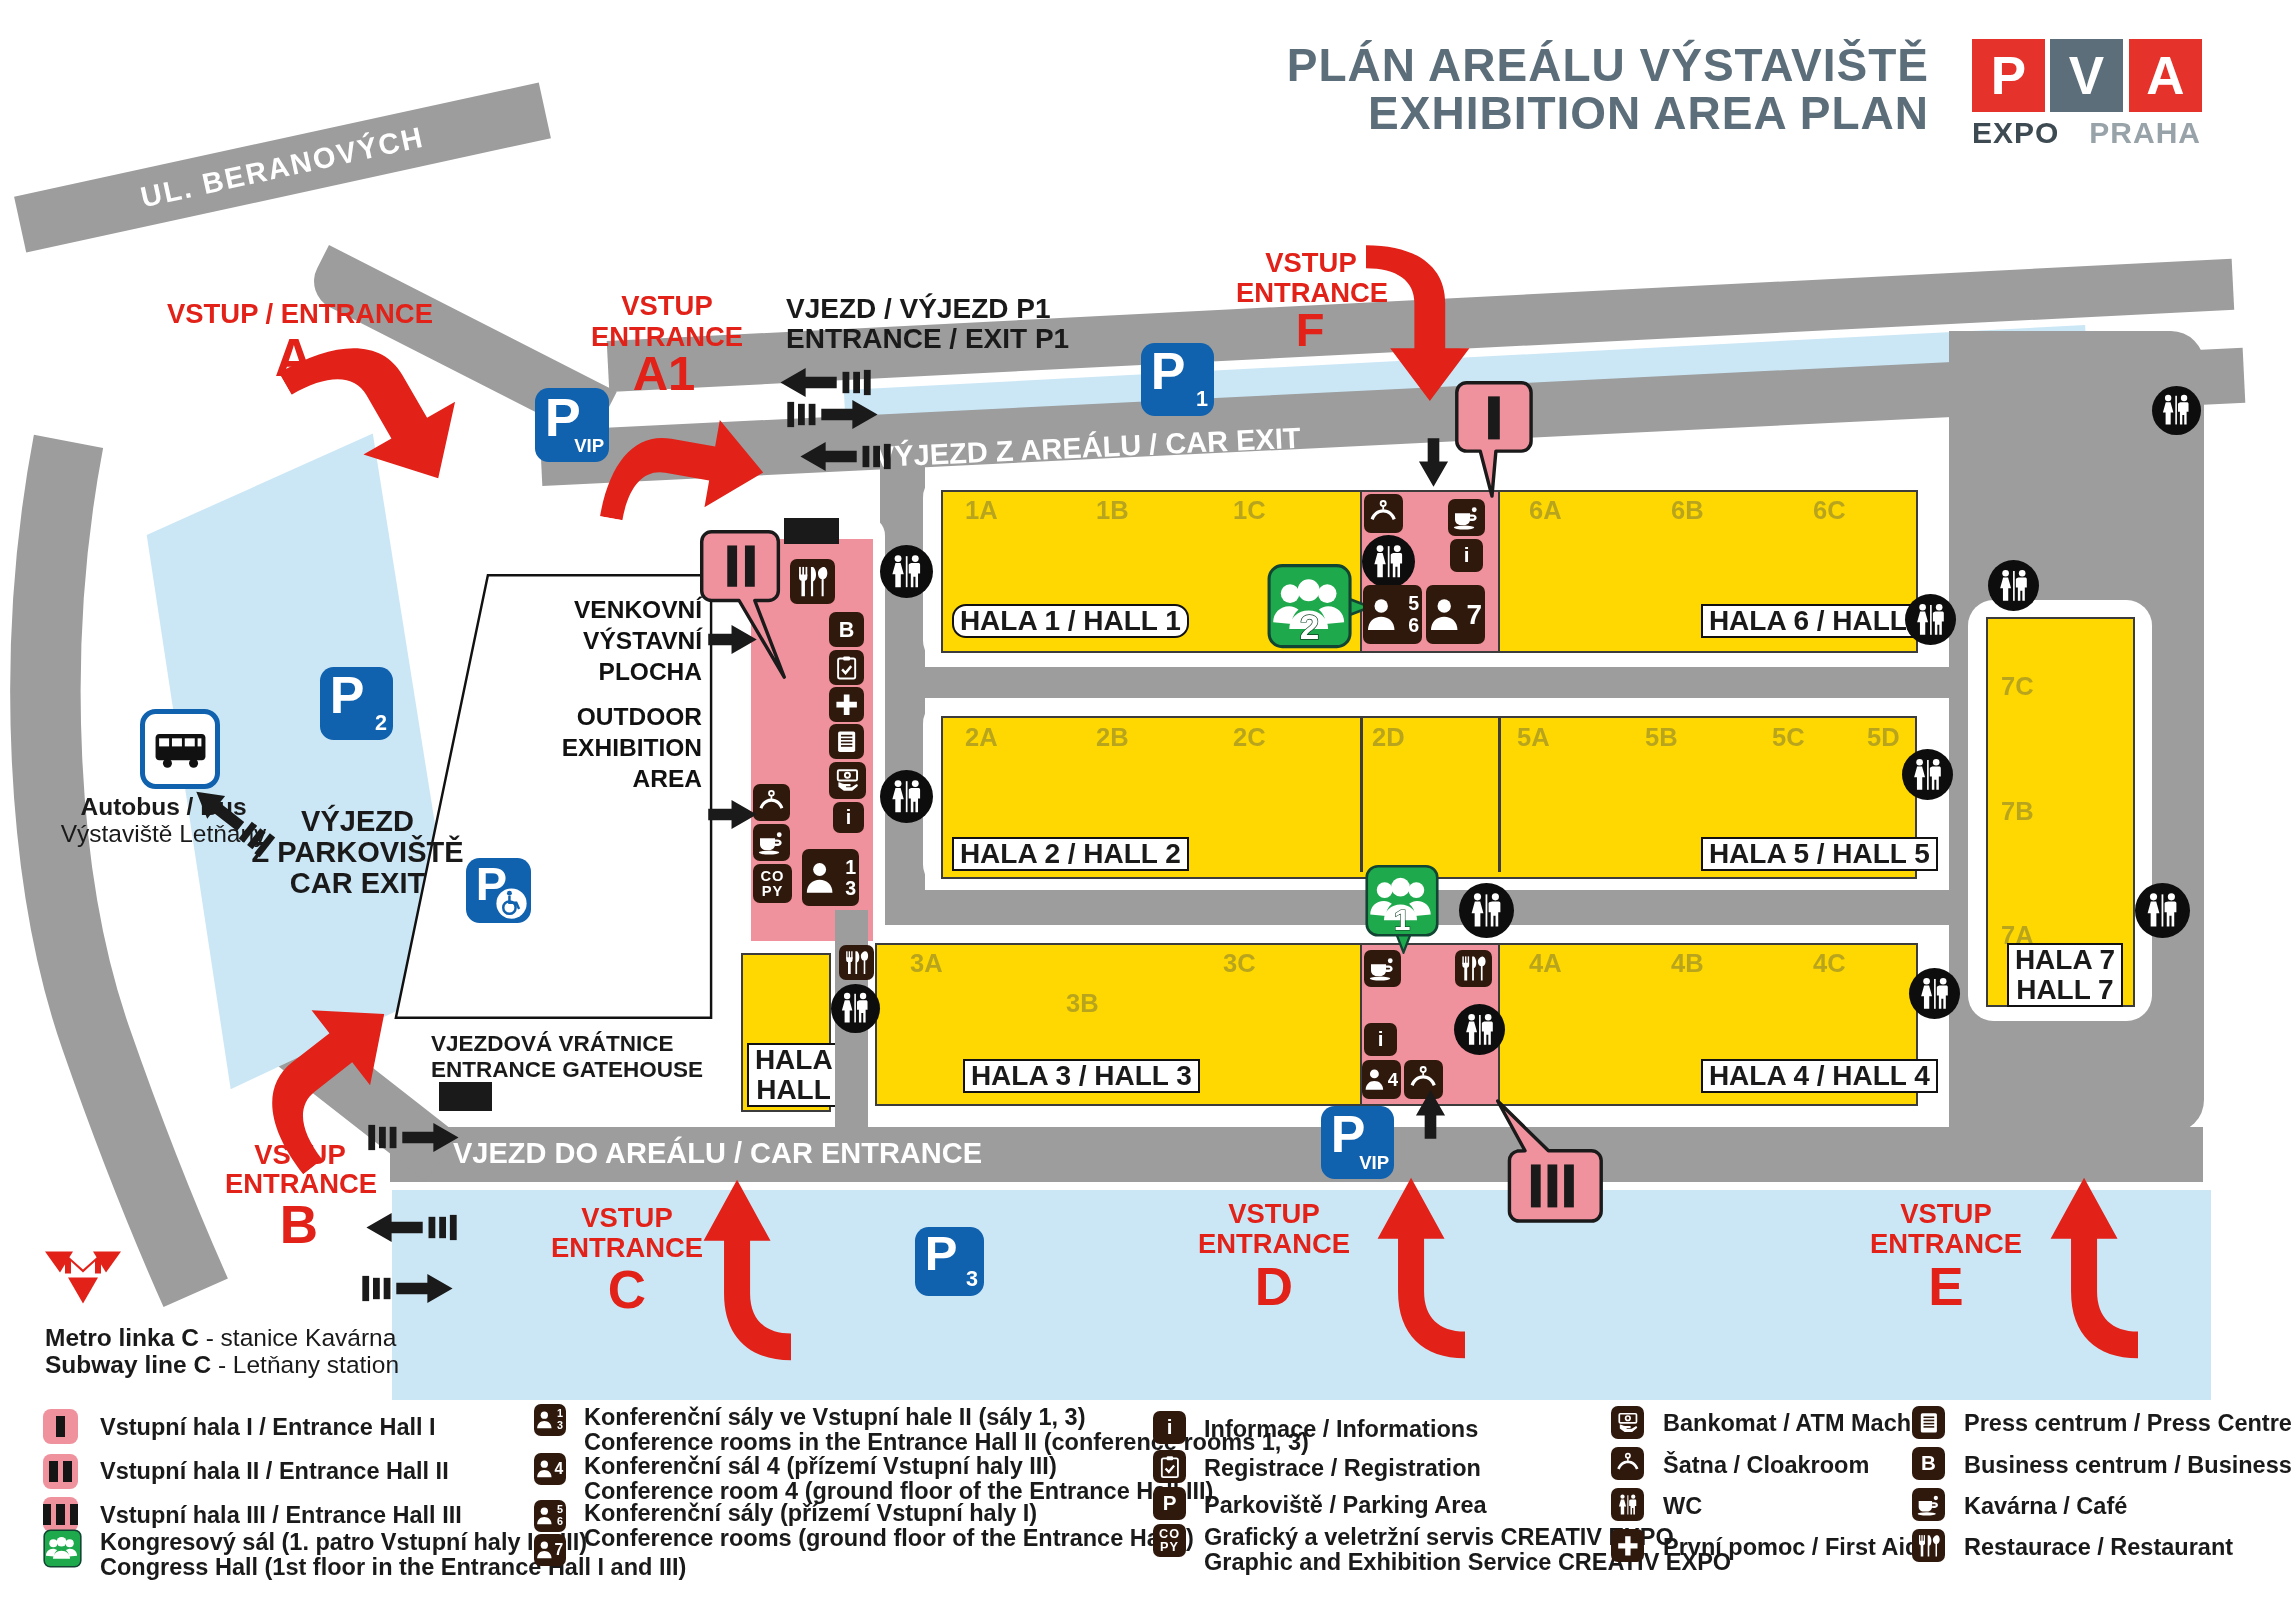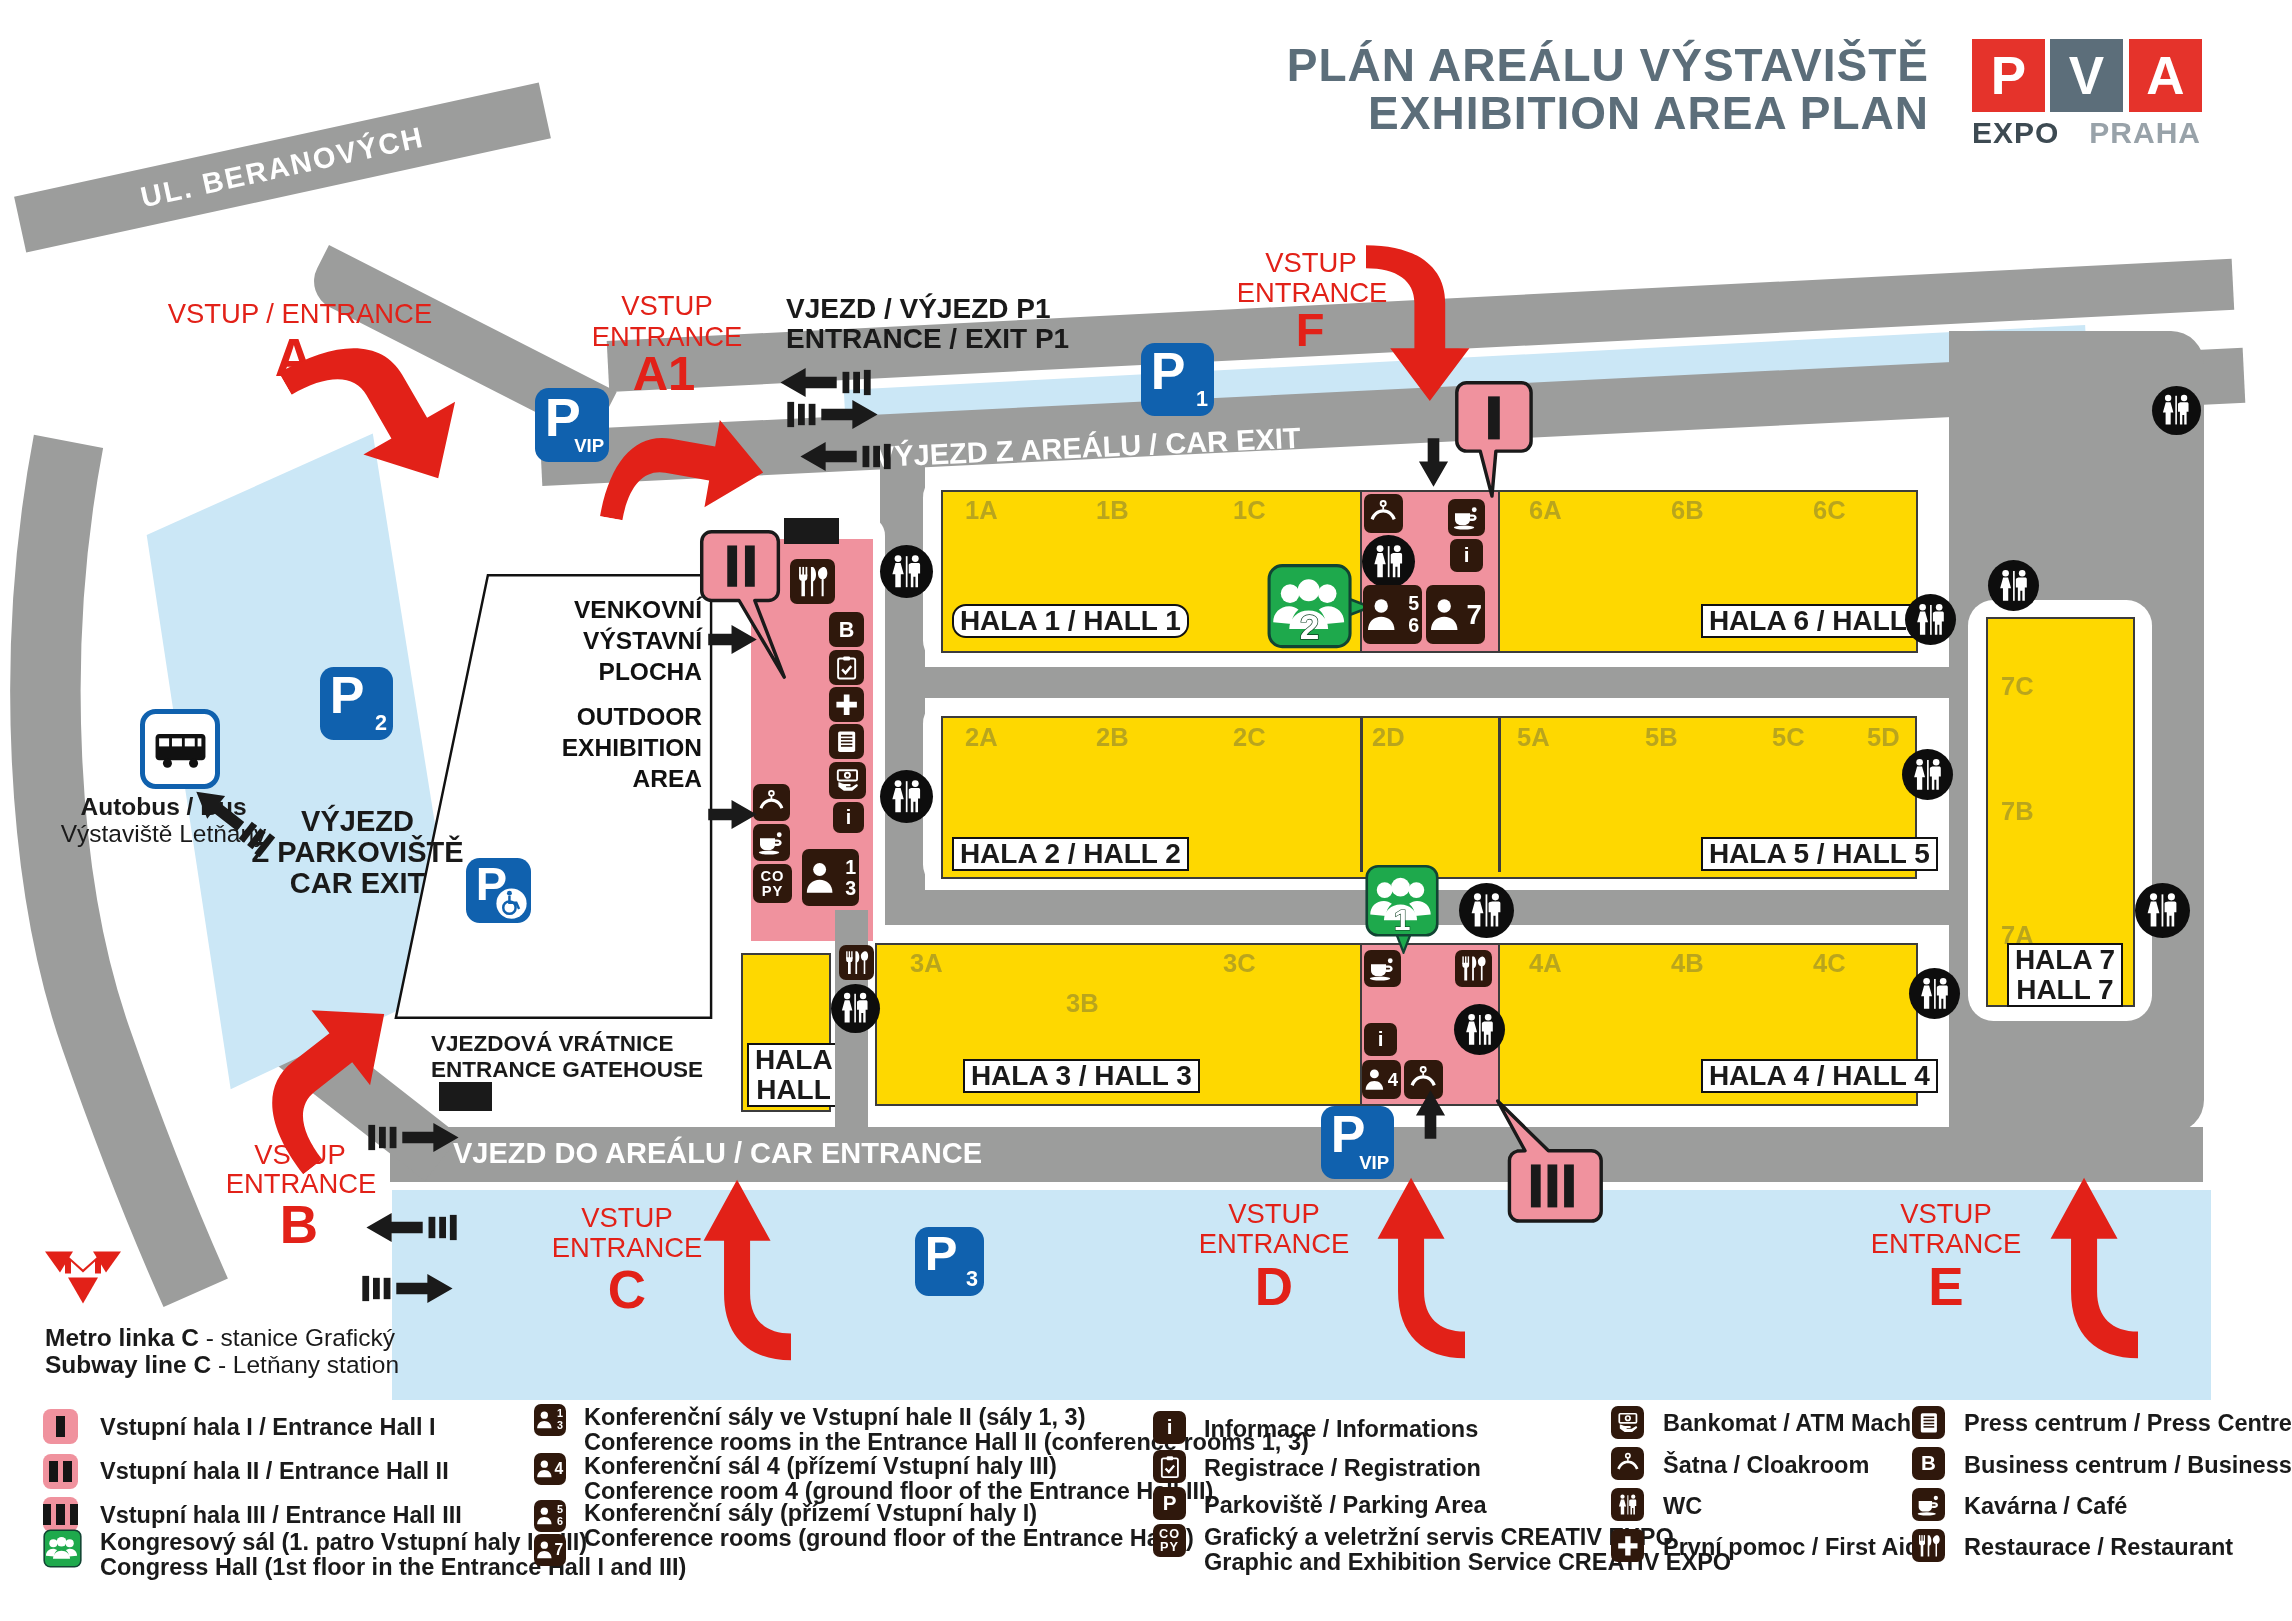--- a/index.html
+++ b/index.html
@@ -11,21 +11,21 @@
   .hall{position:absolute;background:#fed800;border:2px solid #3c3c3c}
   .pinksec{position:absolute;background:#f0929e;border:2px solid #3c3c3c}
   .pinkcol{position:absolute;background:#f0929e}
   .blue{position:absolute;background:#cbe7f6}
   .sec-label{position:absolute;font-weight:bold;font-size:25.5px;color:#b9a51d;white-space:nowrap}
   .hala-box{position:absolute;background:#fff;border:2.9px solid #111;font-weight:bold;font-size:28px;
             line-height:30px;text-align:center;white-space:nowrap;padding:0 5.9px}
   .divider{position:absolute;background:#3c3c3c;width:2.9px}
   .white-road-text{position:absolute;color:#fff;font-weight:bold;font-size:29px;white-space:nowrap}
   .black-road-text{position:absolute;color:#1a1a1a;font-weight:bold;font-size:28px;white-space:nowrap;line-height:30px}
-  .ent-line{position:absolute;color:#e22118;font-weight:normal;font-size:27.4px;white-space:nowrap;transform:translateX(-50%)}
+  .ent-line{position:absolute;color:#e22118;font-weight:bold;font-size:27.4px;white-space:nowrap;transform:translateX(-50%)}
   .ent-letter{position:absolute;color:#e22118;font-weight:bold;font-size:53px;white-space:nowrap;transform:translateX(-50%)}
   .ic{position:absolute;background:#2f180c;border-radius:6.9px;display:flex;align-items:center;justify-content:center;color:#fff}
   .ic svg{width:78%;height:78%}
   .ic .glyph{font-weight:900;font-size:23.5px;line-height:1}
   .ic-wc{border-radius:50%;background:#0d0d0d}
   .ic-copy .glyph{font-size:14.7px;line-height:14.7px;text-align:center;font-weight:900;letter-spacing:1px}
   .ic-conf{justify-content:flex-start}
   .ic-conf svg{width:70%;height:80%;margin-left:2%}
   .conf-nums{position:absolute;right:2.9px;top:2px;bottom:2px;display:flex;flex-direction:column;justify-content:center;
              font-weight:bold;color:#fff;text-align:right}
@@ -232,21 +232,21 @@
     <div>Výstaviště Letňany</div>
   </div>
 
   <svg class="abs" style="left:45px;top:1245px" width="76" height="63" viewBox="0 0 76 62" fill="#e22118">
     <polygon points="0,6 28,6 15,27"></polygon>
       <polygon points="48,6 76,6 61,27"></polygon>
       <polygon points="23,32 53,32 38,58"></polygon>
     <polygon points="20,28 20,8 38,24 56,8 56,28 50,28 50,16 38,27 26,16 26,28"></polygon>
   </svg>
   <div class="abs small-note" style="left:45px;top:1325px">
-    <div><span class="t-bold">Metro linka C</span><span> - stanice Grafický</span></div>
+    <div><span class="t-bold">Metro linka C</span><span> - stanice Kavárna</span></div>
     <div><span class="t-bold">Subway line C</span><span> - Letňany station</span></div>
   </div>
 
   <div id="title">
     <div>PLÁN AREÁLU VÝSTAVIŠTĚ</div>
     <div>EXHIBITION AREA PLAN</div>
   </div>
   <div>
     <div class="logo-sq" style="left:1972px;top:39px;background:#e5332b">
         <span>P</span>

